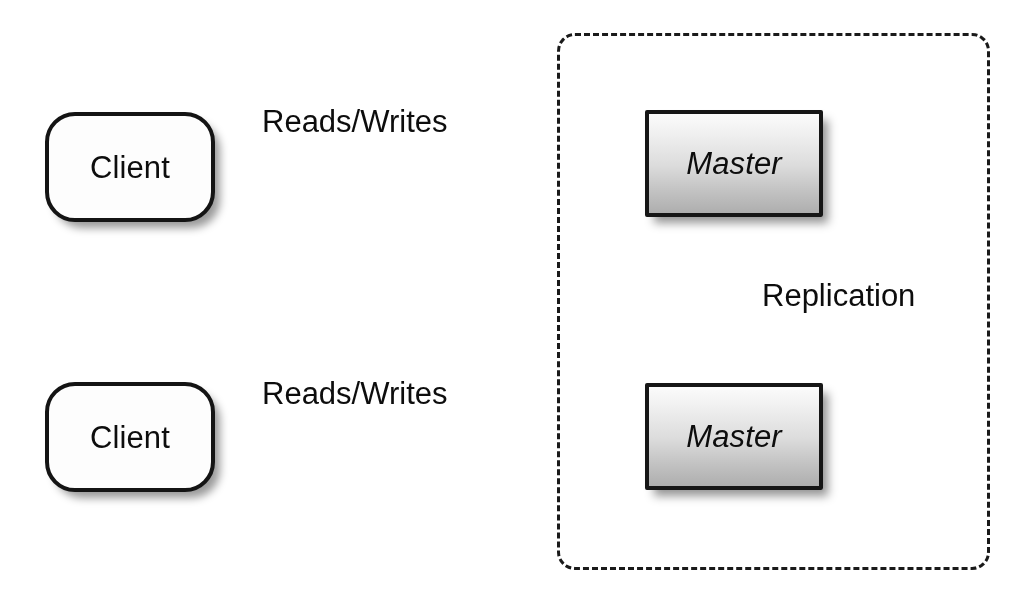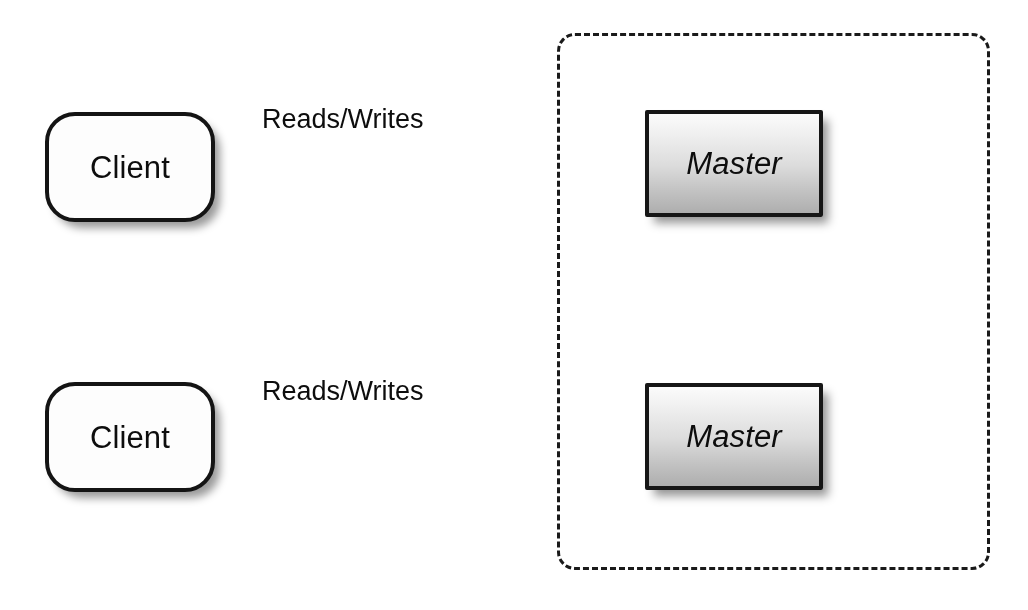--- a/index.html
+++ b/index.html
@@ -84,21 +84,21 @@
     color: #0d0d0d;
     letter-spacing: 0.1px;
     line-height: 1;
   }
   #master-top    { left: 645px; top: 110px; }
   #master-bottom { left: 645px; top: 383px; }
 
   
   .edge-label {
     position: absolute;
-    font-size: 27px;
+    font-size: 31px;
     color: #0d0d0d;
     white-space: nowrap;
     line-height: 1;
   }
   #label-reads-writes-top    { left: 262px; top: 106px; }
   #label-reads-writes-bottom { left: 262px; top: 378px; }
   #label-replication         { left: 762px; top: 280px; }
 
   
   #arrow-layer {
@@ -130,20 +130,21 @@
   </div>
 
   <div class="master-node" id="master-bottom">
     <span class="node-label">Master</span>
   </div>
 
   <div class="edge-label" id="label-reads-writes-top">Reads/Writes</div>
 
   <div class="edge-label" id="label-reads-writes-bottom">Reads/Writes</div>
 
+  <div class="edge-label" id="label-replication">Replication</div>
 
   <svg id="arrow-layer" viewBox="0 0 1028 610" width="1028" height="610">
     <defs>
 
       <marker id="barb-end" markerWidth="13" markerHeight="11" refX="12" refY="5.5" orient="auto" markerUnits="userSpaceOnUse">
         <path d="M0,0 L13,5.5 L0,11 L3.2,5.5 Z" fill="#0d0d0d"></path>
       </marker>
       <marker id="barb-start" markerWidth="13" markerHeight="11" refX="1" refY="5.5" orient="auto" markerUnits="userSpaceOnUse">
         <path d="M13,0 L0,5.5 L13,11 L9.8,5.5 Z" fill="#0d0d0d"></path>
       </marker>

